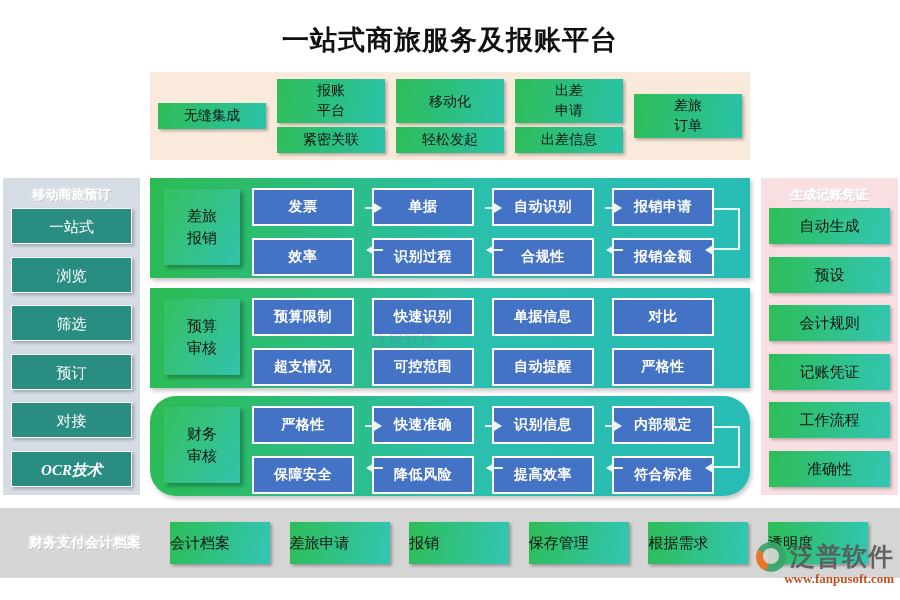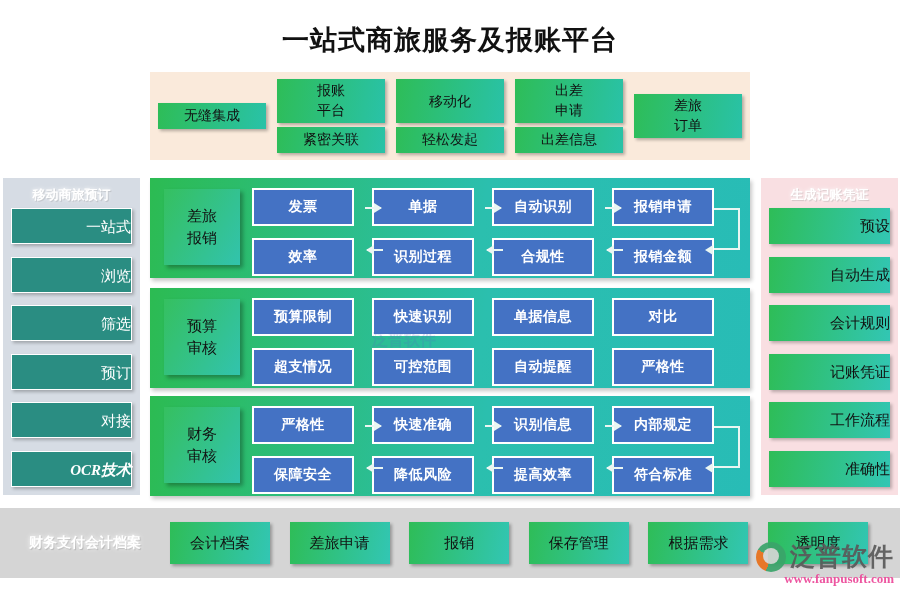--- a/index.html
+++ b/index.html
@@ -50,21 +50,21 @@
   }
   .side-left  { left: 3px;   background: #d6dce4; }
   .side-right { right: 2px;  background: #f9dfe2; }
   .side-title {
     text-align: center; color: #ffffff; font-weight: bold;
     font-size: 13px; line-height: 22px; height: 24px;
     text-shadow: 0 0 4px rgba(255,255,255,.85), 1px 1px 1px rgba(0,0,0,.18);
   }
   .side-list { flex: 1; display: flex; flex-direction: column; justify-content: space-between; }
   .side-item {
-    height: 36px; line-height: 36px; text-align: right;
+    height: 36px; line-height: 36px; text-align: center;
     font-size: 15px;
     font-family: "Liberation Serif", "DejaVu Serif", serif;
     box-shadow: 2px 2px 3px rgba(0,0,0,.25);
   }
   .side-left .side-item {
     background: #2a8d82; color: #ffffff;
     border: 1px solid #ffffff;
   }
   .side-left .side-item.italic { font-style: italic; font-weight: bold; }
   .side-right .side-item {
@@ -73,21 +73,21 @@
   }
 
   
   .panel {
     position: absolute; left: 150px; width: 600px; height: 100px;
     background: linear-gradient(100deg, #2cbb52 0%, #2bbfae 55%, #28bcb6 100%);
     box-shadow: 2px 3px 4px rgba(0,0,0,.22);
   }
   .panel.p1 { top: 178px; }
   .panel.p2 { top: 288px; }
-  .panel.p3 { top: 396px; }
+  .panel.p3 { top: 396px; border-radius: 26px; }
 
   .panel-label {
     position: absolute; left: 14px; top: 11px;
     width: 76px; height: 76px;
     background: linear-gradient(120deg, #35c060 0%, #32c3ad 100%);
     color: #111; font-size: 15px; line-height: 22px;
     font-family: "Liberation Serif", "DejaVu Serif", serif;
     display: flex; flex-direction: column; align-items: center; justify-content: center;
     box-shadow: 3px 3px 4px rgba(0,0,0,.3);
   }
@@ -131,21 +131,21 @@
     background: #d5d5d5;
     display: flex; align-items: center;
   }
   .bottom-label {
     width: 170px; text-align: center; color: #ffffff;
     font-weight: bold; font-size: 14px;
     text-shadow: 0 0 5px rgba(255,255,255,.9), 1px 1px 1px rgba(0,0,0,.2);
   }
   .bottom-items { flex: 1; display: flex; justify-content: space-between; padding-right: 32px; }
   .bottom-item {
-    width: 100px; height: 42px; line-height: 42px; text-align: center;
+    width: 100px; height: 42px; line-height: 42px; 
     background: linear-gradient(100deg, #2ebd57 0%, #32c6b4 100%);
     color: #111; font-size: 15px;
     font-family: "Liberation Serif", "DejaVu Serif", serif;
     box-shadow: 2px 2px 3px rgba(0,0,0,.3);
   }
 
   
   .logo {
     position: absolute; right: 6px; bottom: 4px;
     width: 190px; height: 56px; opacity: .92;
@@ -160,21 +160,21 @@
   .logo-mark::after {
     content: ""; position: absolute; left: 7px; top: 6px;
     width: 16px; height: 16px; border-radius: 50%; background: #d5d5d5;
   }
   .logo-text {
     font-size: 25px; font-weight: bold; color: #5a5a5a;
     font-family: "Liberation Serif", "DejaVu Serif", serif;
     letter-spacing: 1px;
   }
   .logo-url {
-    font-size: 13px; color: #ec4899; font-weight: bold;
+    font-size: 13px; color: #c2410c; font-weight: bold;
     font-family: "Liberation Serif", "DejaVu Serif", serif;
     margin-top: -2px;
   }
   .wm-center {
     position: absolute; left: 372px; top: 330px;
     font-size: 16px; color: rgba(80,110,190,.22); font-weight: bold;
     pointer-events: none;
   }
 </style>
 </head>
@@ -224,22 +224,22 @@
       <div class="side-item">筛选</div>
       <div class="side-item">预订</div>
       <div class="side-item">对接</div>
       <div class="side-item italic">OCR技术</div>
     </div>
   </div>
 
   <div class="side side-right">
     <div class="side-title">生成记账凭证</div>
     <div class="side-list">
+      <div class="side-item">自动生成</div>
       <div class="side-item">预设</div>
-      <div class="side-item">自动生成</div>
       <div class="side-item">会计规则</div>
       <div class="side-item">记账凭证</div>
       <div class="side-item">工作流程</div>
       <div class="side-item">准确性</div>
     </div>
   </div>
 
   <div class="panel p1">
     <div class="panel-label">
       <span>差旅</span>

